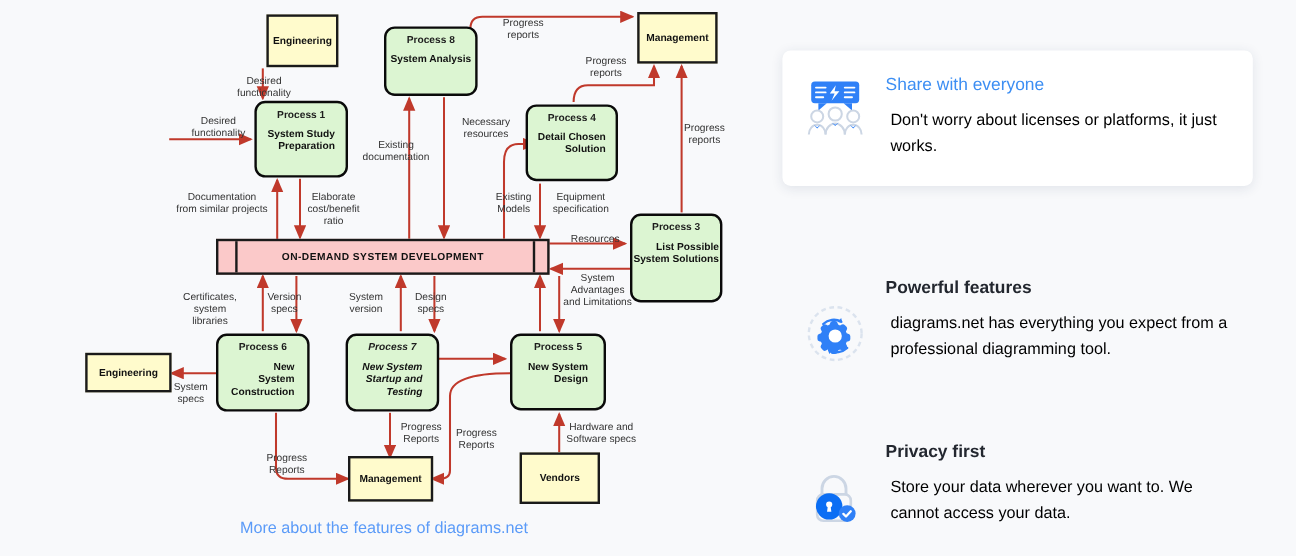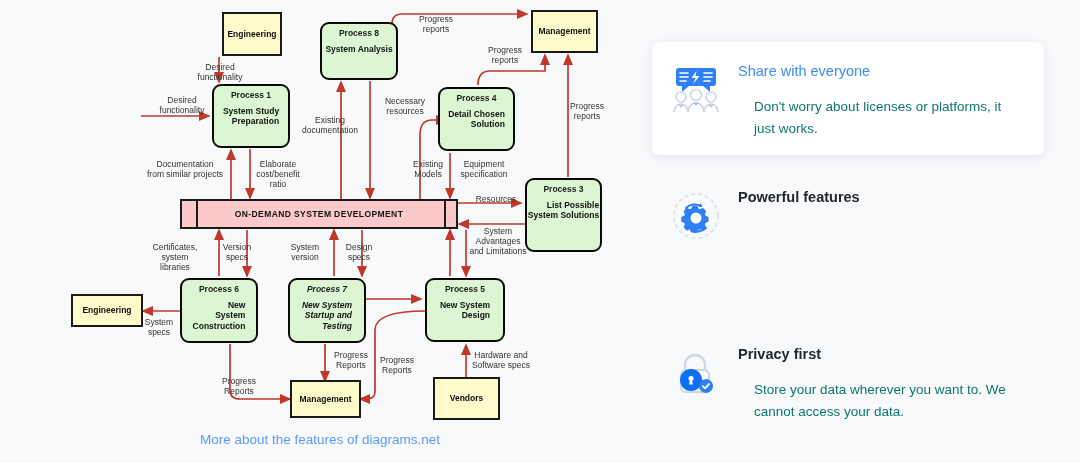--- a/index.html
+++ b/index.html
@@ -81,34 +81,34 @@
     position:absolute;left:12px;width:392px;
     display:flex;align-items:flex-start;
     box-sizing:border-box;
   }
   .feature-card.boxed{
     background:#ffffff;
     border-radius:7px;
     box-shadow:0 2px 10px rgba(30,50,90,.10);
     padding:18px 16px 20px 16px;
   }
-  .feature-card.plain{padding:0 16px 0 16px;}
+  .feature-card.plain{padding:0 16px 0 16px;align-items:flex-end;}
   .feat-icon{
     width:56px;min-width:56px;height:56px;
     margin-right:14px;margin-top:2px;
   }
   .feat-text{padding-top:2px;}
   .feat-title{
     font-size:14.5px;font-weight:bold;
     margin:0 0 9px 0;line-height:18px;
   }
   .feat-title.blue{color:#3c8ef3;font-weight:normal;}
   .feat-title.dark{color:#23272f;}
   .feat-desc{
-    font-size:13.5px;color:#0f766e;line-height:22px;margin:16px;
+    font-size:13.5px;color:#000000;line-height:22px;margin:4px;
     max-width:300px;
   }
 </style>
 </head>
 <body>
 
 <div id="diagram-pane">
 
   <svg id="diagram-svg" width="640" height="463">
     <defs>
@@ -333,20 +333,21 @@
         <g fill="none" stroke="#2f80f7" stroke-width="2" stroke-linecap="round">
           <path d="M18 20 a13 13 0 0 1 15 -2"></path>
           <path d="M38 40 a13 13 0 0 1 -15 2"></path>
         </g>
         <path d="M33 15 l1 4 -4 -.6z" fill="#2f80f7"></path>
         <path d="M23 45 l-1 -4 4 .6z" fill="#2f80f7"></path>
       </svg>
     </span>
     <span class="feat-text">
       <div class="feat-title dark">Powerful features</div>
+      <div class="feat-desc">diagrams.net has everything you expect from a professional diagramming tool.</div>
     </span>
   </div>
 
   <div class="feature-card plain" style="top:343px;height:100px;">
     <span class="feat-icon">
       <svg viewBox="0 0 56 56" width="56" height="56">
         <path d="M17 25 v-5 a10 10 0 0 1 20 0 v5" fill="none" stroke="#ccd6e4" stroke-width="2.4"></path>
         <rect x="13" y="25" width="28" height="22" rx="5" fill="none" stroke="#ccd6e4" stroke-width="2.2"></rect>
         <circle cx="23" cy="35" r="11" fill="#0b6ef4"></circle>
         <path d="M23 31 a2.6 2.6 0 0 1 2.6 2.6 a2.6 2.6 0 0 1 -1.3 2.2 l.5 3.6 h-3.6 l.5 -3.6 a2.6 2.6 0 0 1 -1.3 -2.2 a2.6 2.6 0 0 1 2.6 -2.6z" fill="#ffffff"></path>

